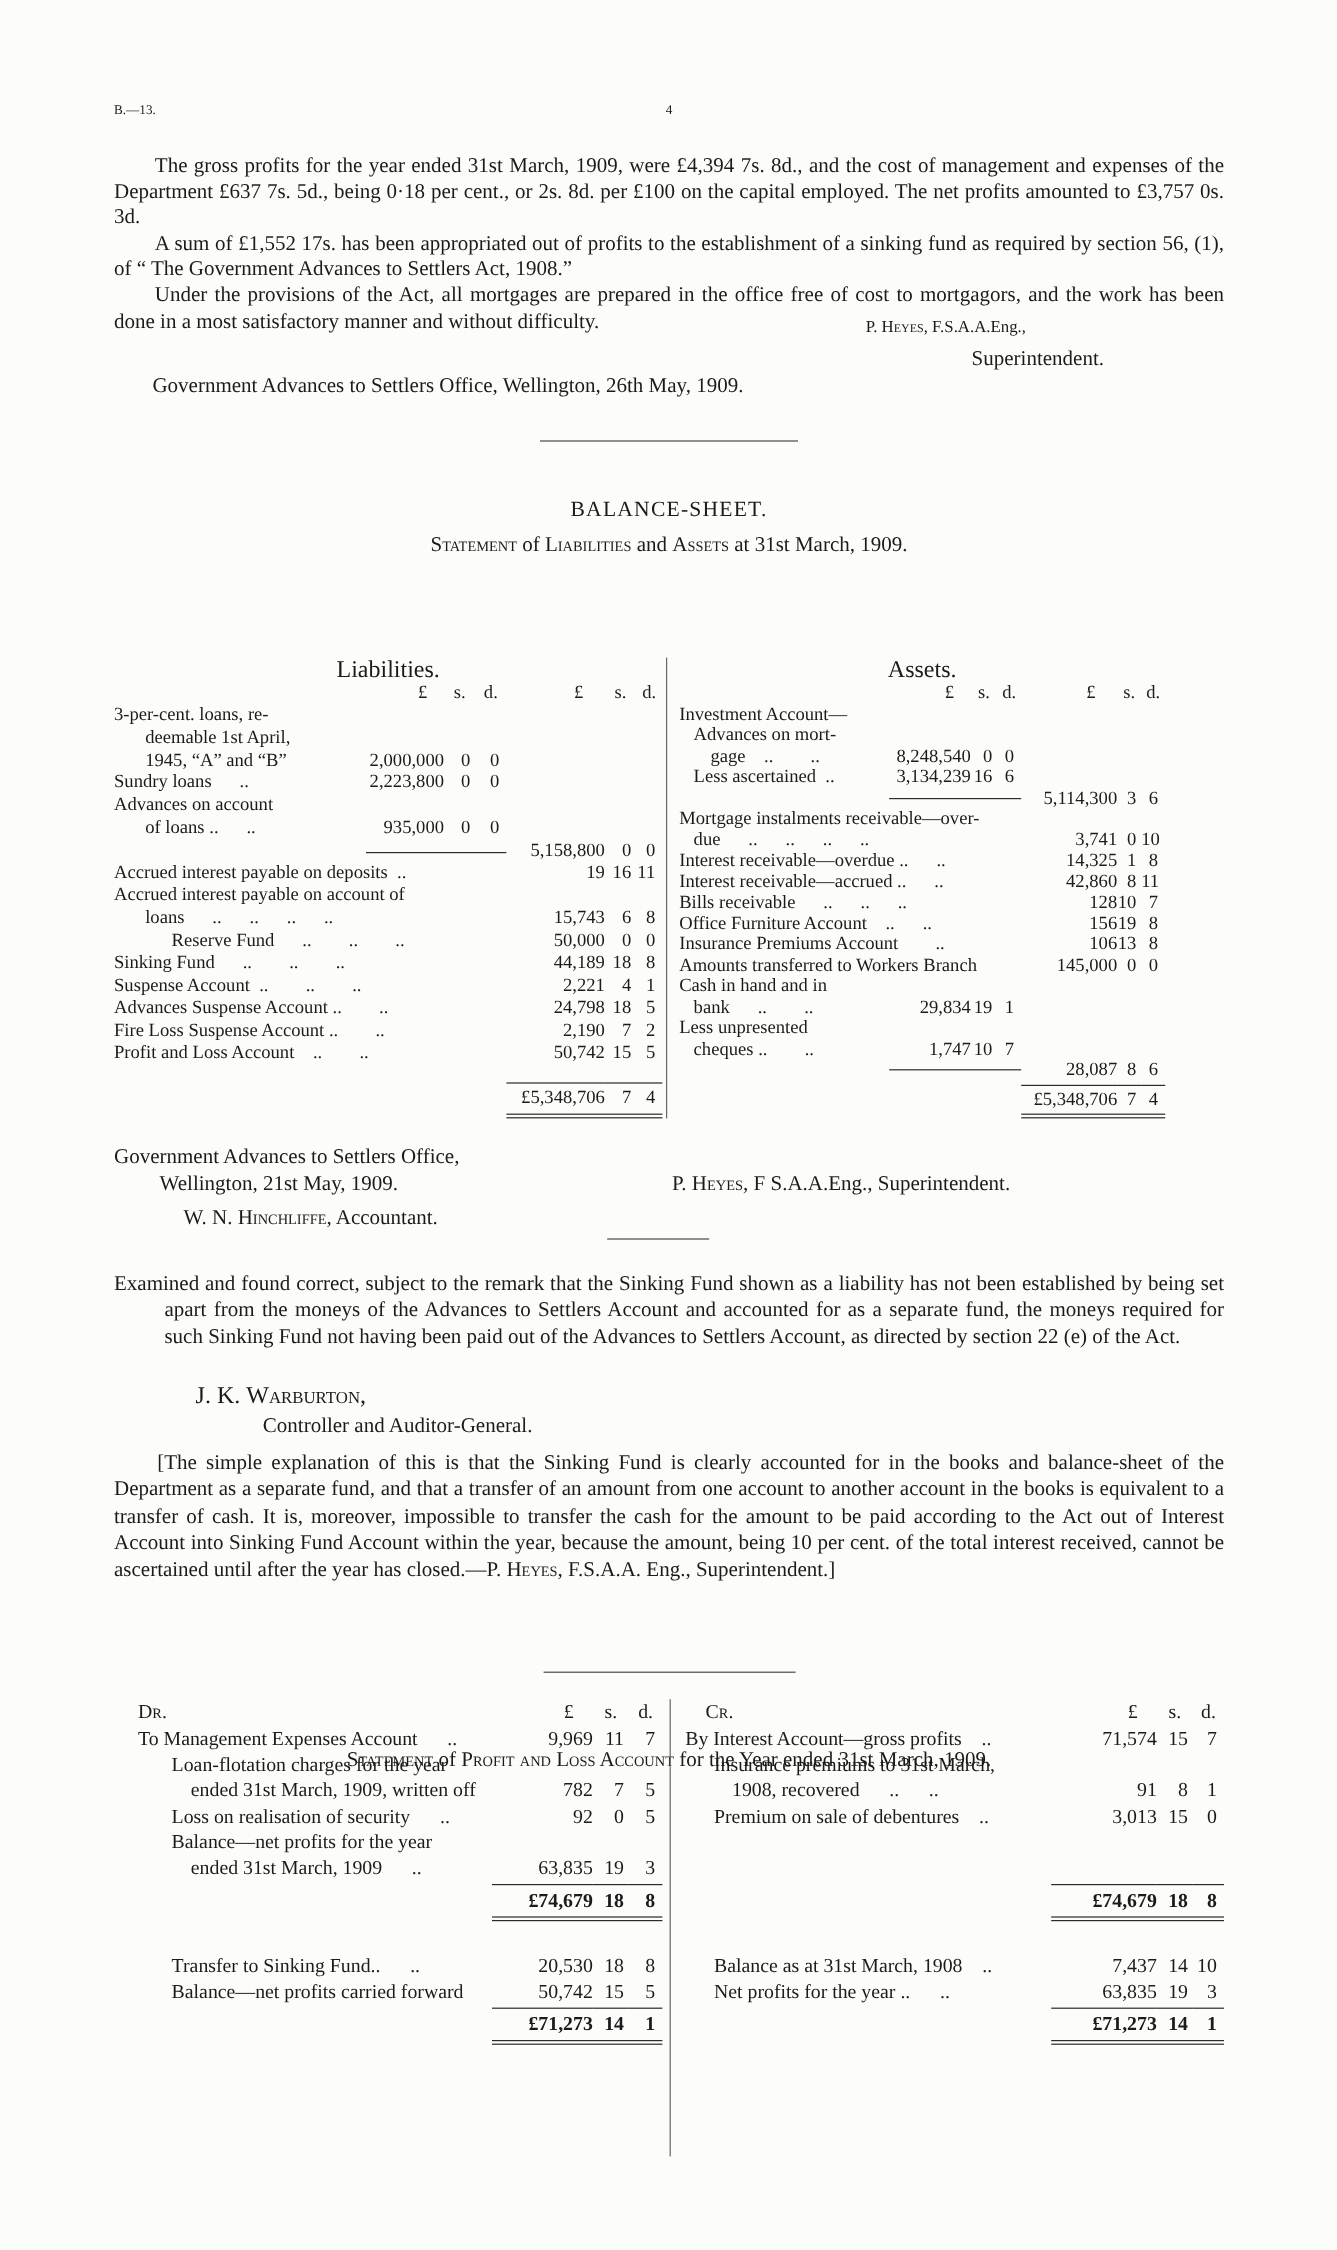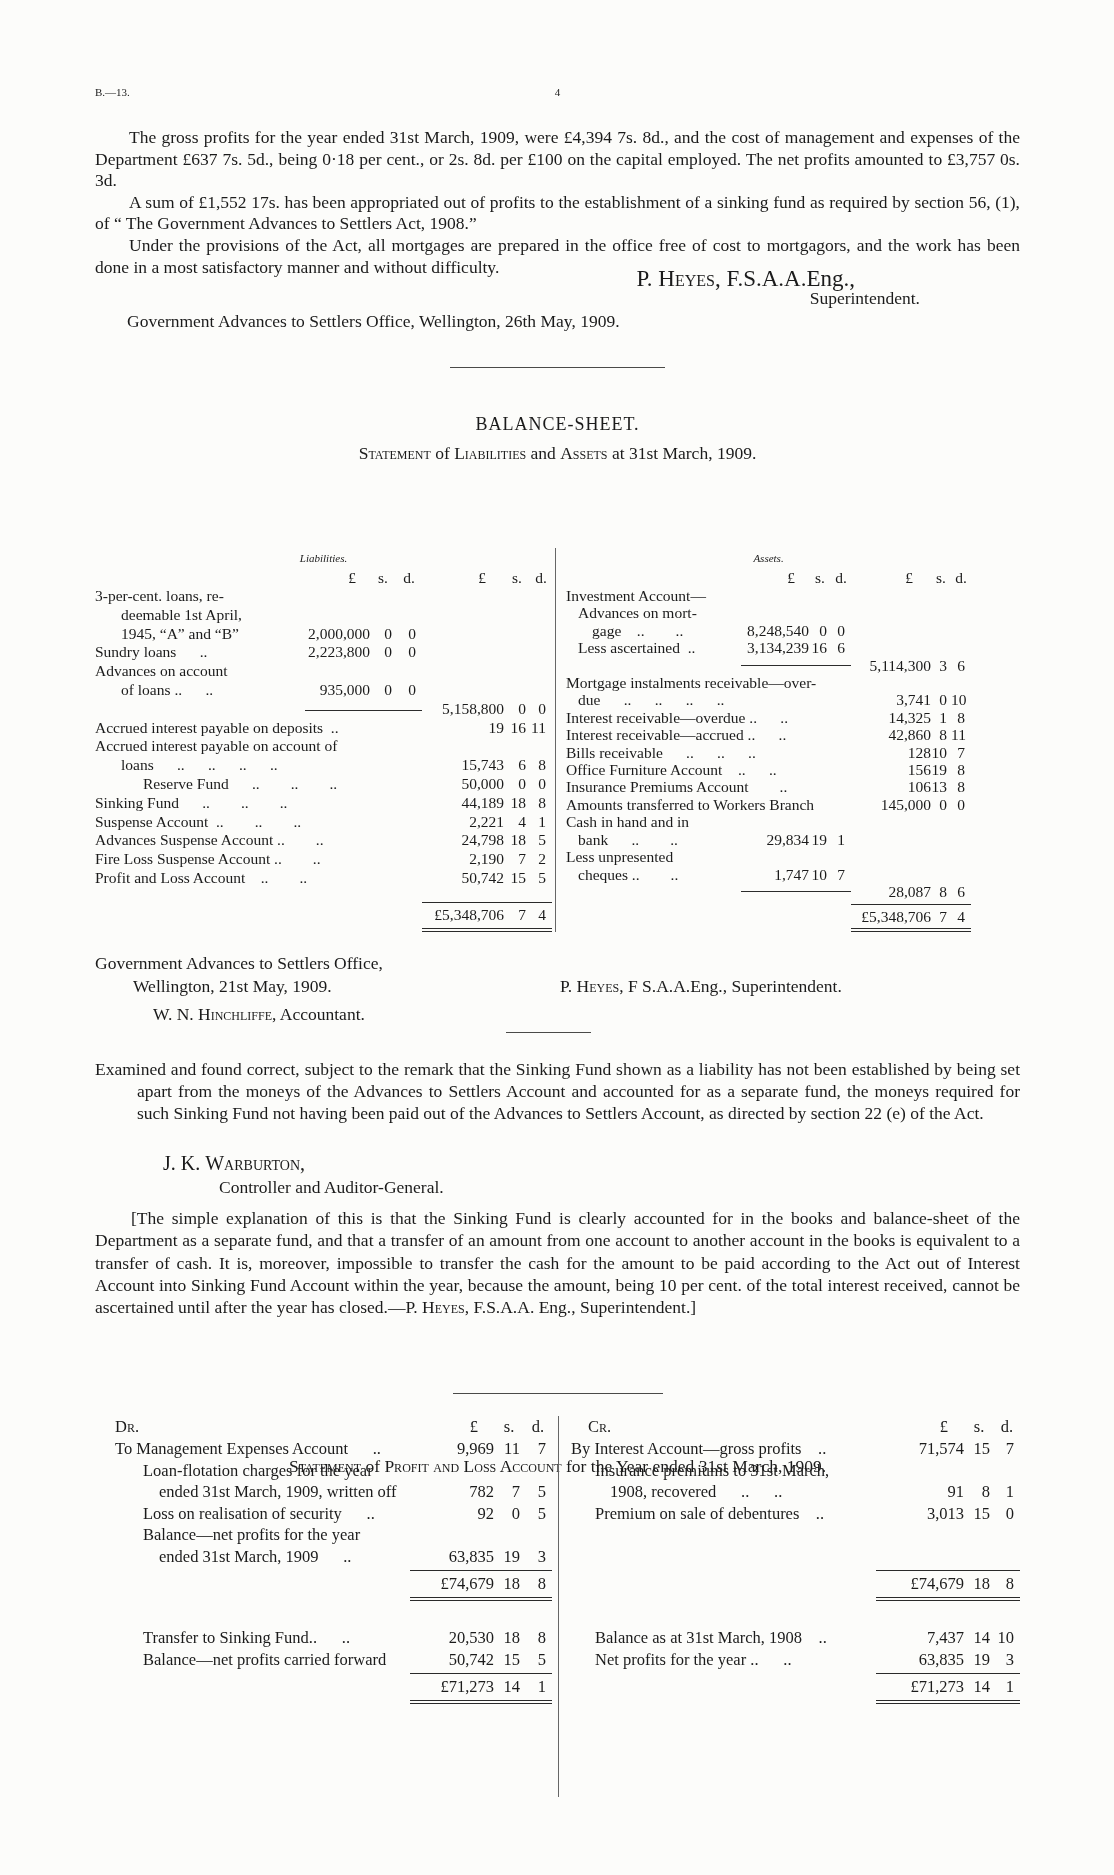--- a/index.html
+++ b/index.html
@@ -10,36 +10,36 @@
   }
   .abs{position:absolute;}
   .sc{font-variant:small-caps;}
   
   .doc-header{left:95px;top:86px;width:925px;height:24px;font-size:11px;}
   .doc-ref{position:absolute;left:0;top:0;}
   .page-num{position:absolute;left:0;right:0;top:0;text-align:center;}
   
   .intro{left:95px;top:127px;width:925px;font-size:17.5px;line-height:21.6px;text-align:justify;}
   .intro p{margin:0;text-indent:34px;}
-  .sig-heyes{left:95px;top:266px;width:760px;text-align:right;font-size:23px;}
+  .sig-heyes{left:95px;top:266px;width:760px;text-align:right;font-size:14px;}
   .sig-super{left:95px;top:288px;width:825px;text-align:right;font-size:17.5px;}
   .office-line{left:127px;top:311px;font-size:17.5px;}
   .hrule{border-top:1.5px solid #4a4a48;height:0;}
   .rule-1{left:450px;top:367px;width:215px;}
   .rule-2{left:506px;top:1032px;width:85px;}
   .rule-3{left:453px;top:1393px;width:210px;}
   
   .bs-title{left:95px;top:414px;width:925px;text-align:center;font-size:18px;letter-spacing:1px;}
   .bs-subtitle{left:95px;top:443px;width:925px;text-align:center;font-size:17.5px;}
   
   .bs-table{left:95px;top:548px;width:925px;height:384px;display:flex;}
   .bs-side{position:relative;display:flex;flex-direction:column;box-sizing:border-box;font-size:15.5px;}
   .bs-left{width:460px;--cols:200px 75px 26px 26px 82px 26px 22px;line-height:18.8px;}
   .bs-right{width:465px;border-left:1px solid #666;padding-left:10px;--cols:165px 78px 22px 20px 80px 20px 20px;line-height:17.4px;}
-  .bs-heading{text-align:center;font-style:italic;font-size:11px;line-height:20px;}
+  .bs-heading{text-align:center;font-size:20px;line-height:20px;}
   .bs-left .bs-heading{width:457px;}
   .bs-right .bs-heading{width:405px;}
   .bs-colheads,.bs-row,.bs-total,.bs-dblrow{display:grid;grid-template-columns:var(--cols);}
   .bs-colheads{font-size:15.5px;line-height:19px;}
   .bs-colheads .h-pound{text-align:right;padding-right:14px;}
   .bs-colheads .h-pound2{text-align:right;padding-right:18px;}
   .bs-colheads .h-sd{text-align:center;}
   .bs-row{align-items:end;}
   .ll{white-space:pre;}
   .bs-left .i1{padding-left:26px;}
@@ -75,21 +75,21 @@
   .pl-head .h-sd{text-align:center;}
   .pl-row{align-items:end;line-height:21.5px;}
   .pl-left .i0{padding-left:20px;}
   .pl-left .i1{padding-left:48px;}
   .pl-left .i2{padding-left:64px;}
   .pl-right .i0{padding-left:0;}
   .pl-right .i1{padding-left:24px;}
   .pl-right .i2{padding-left:39px;}
   .pl-s1{min-height:129px;}
   .pl-s2{margin-top:26px;}
-  .pl-total{margin-top:3px;}
+  .pl-total{margin-top:3px;font-weight:bold;}
   .pl-total .amt{border-top:1px solid #2a2a2a;padding-top:3px;}
   .pl-dblrow{margin-top:3px;}
   .amt.s-col{padding-right:4px;}
   .amt.d-col{padding-right:6px;}
 </style>
 </head>
 <body>
 
 <div class="page">
 

